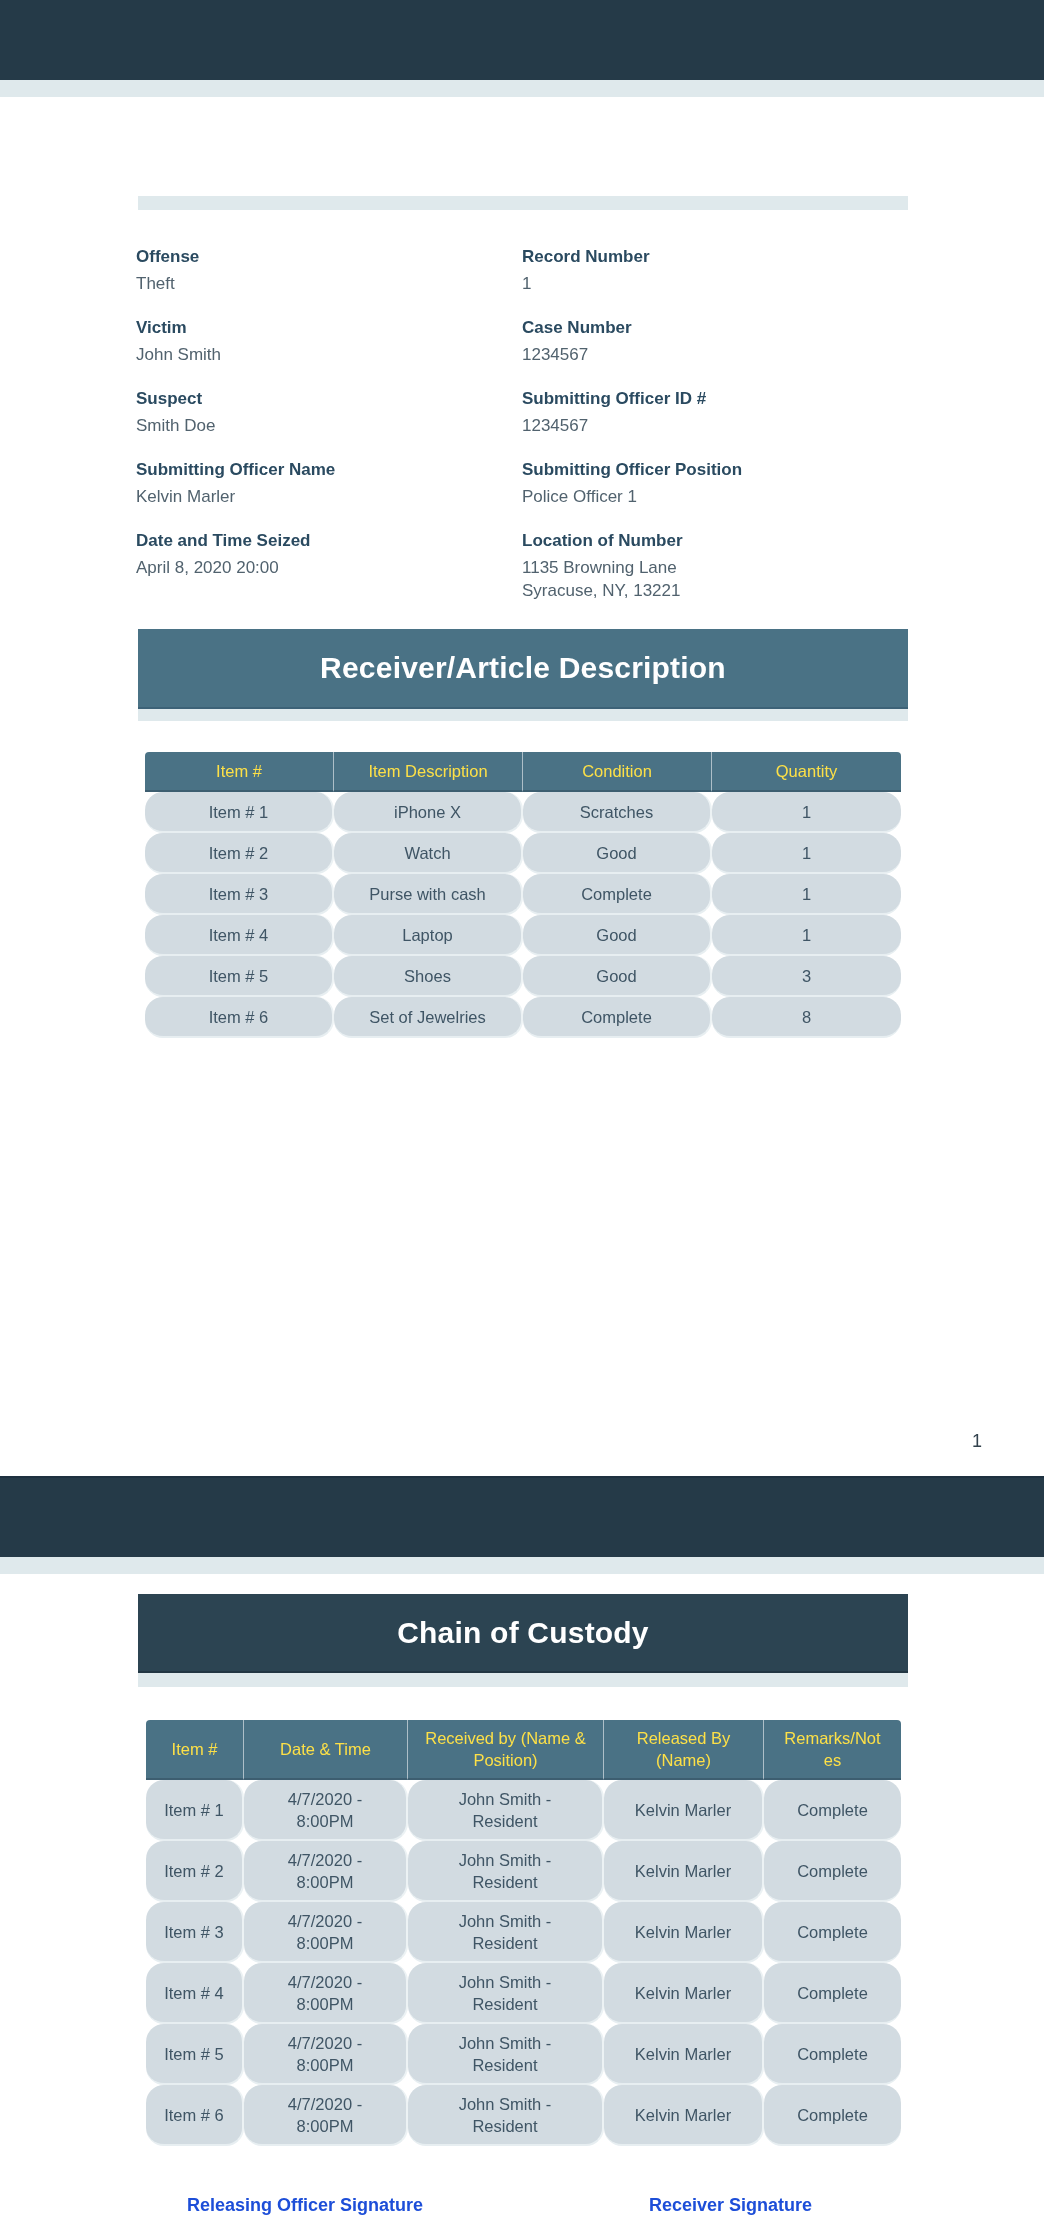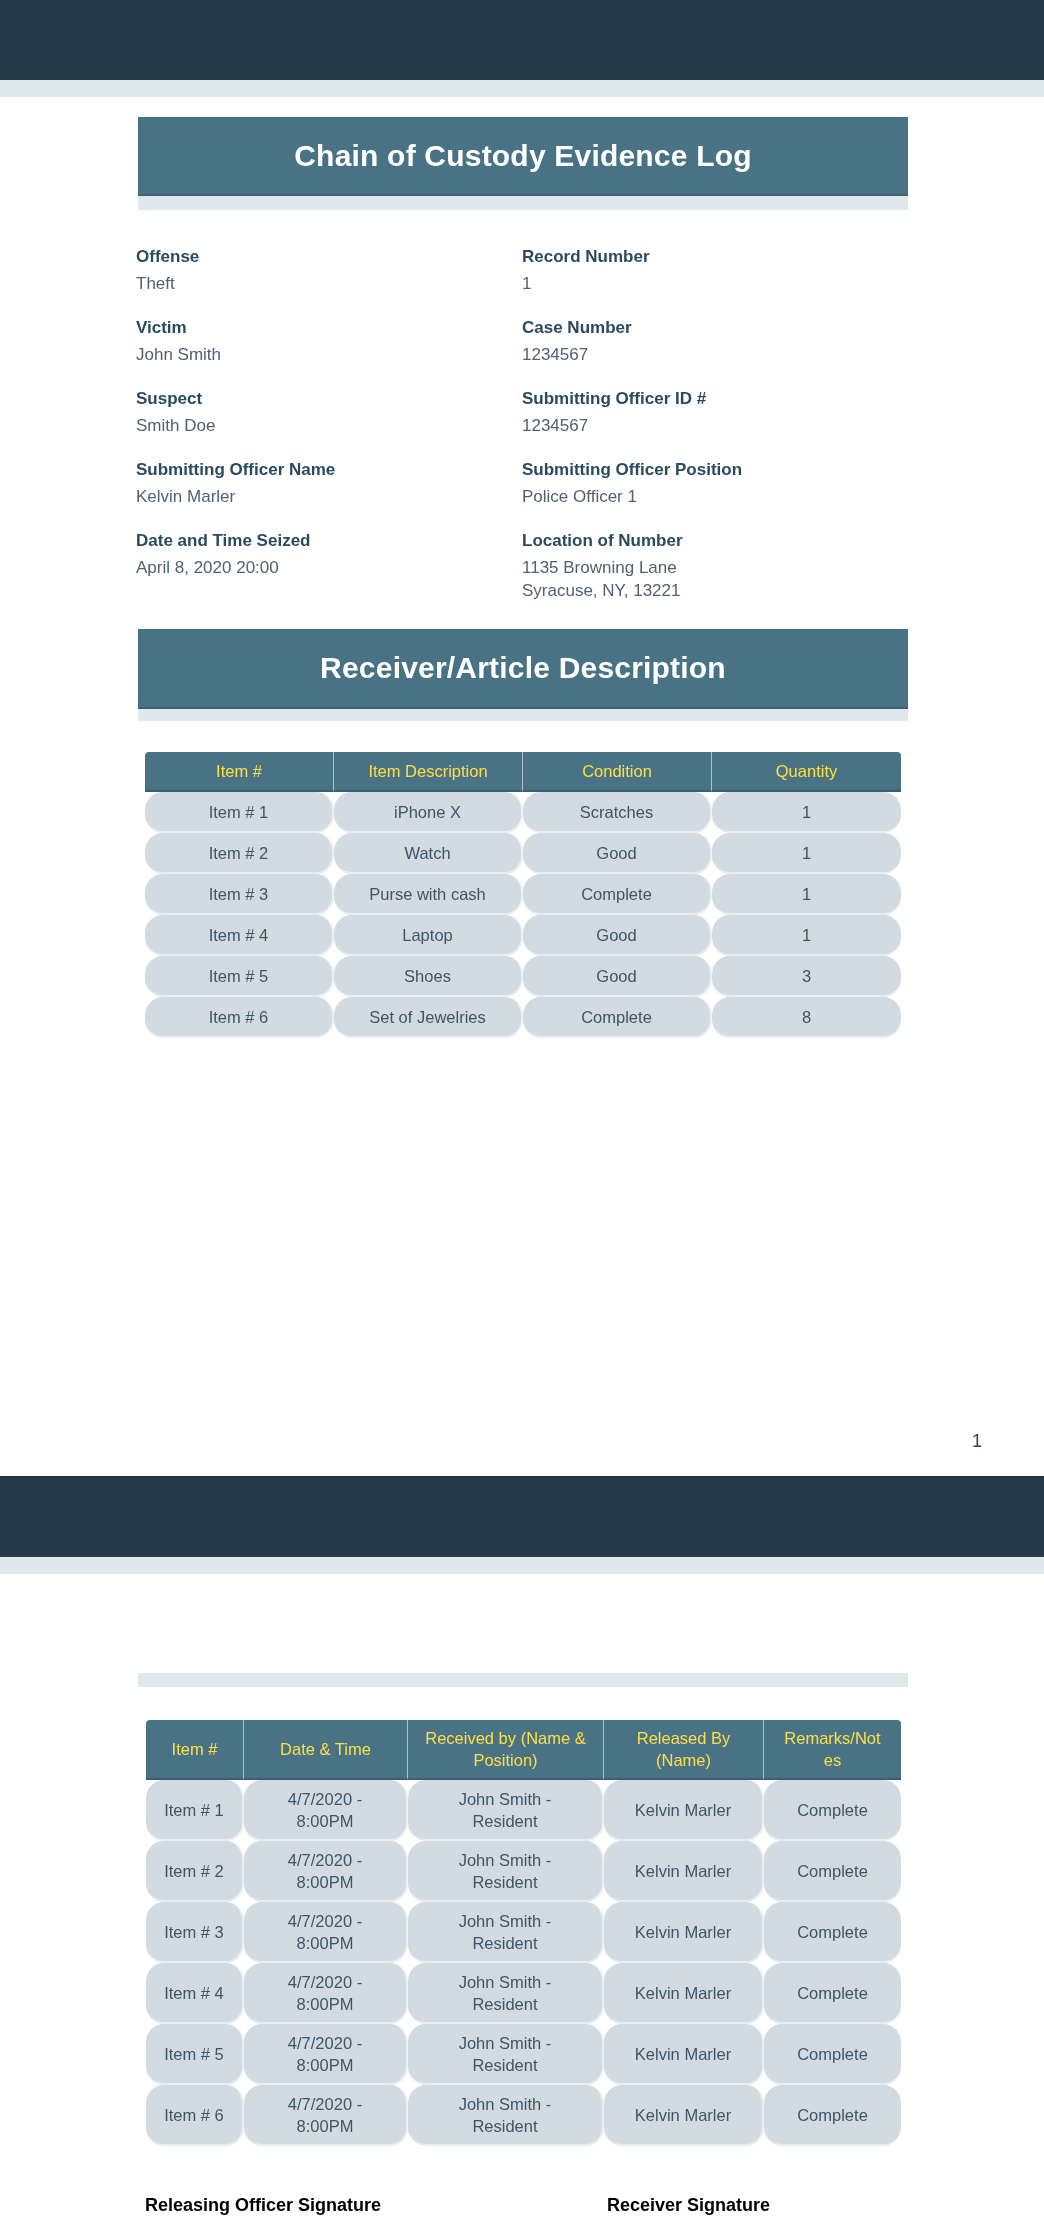--- a/index.html
+++ b/index.html
@@ -54,35 +54,32 @@
   .table-custody{position:absolute;left:146px;top:1720px;width:755px;}
   .table-custody th{height:58px;padding:0 8px;}
   .table-custody th:nth-child(5){padding:0 16px;}
   .table-custody td{height:59px;padding:0 8px;}
   .table-custody td:nth-child(2){padding:0 18px;}
   .table-custody td:nth-child(3){padding:0 22px;text-align:center;}
   .col-c1{width:98px;}.col-c2{width:164px;}.col-c3{width:196px;}.col-c4{width:160px;}.col-c5{width:137px;}
   
   .page-number{position:absolute;left:962px;top:1431px;width:30px;text-align:center;
                font-size:18px;color:#33424d;}
-  .signature{position:absolute;top:2195px;font-size:18px;font-weight:bold;color:#000000;}
+  .signature{position:absolute;top:2195px;font-size:18px;font-weight:bold;color:#1d4ed8;margin-left:42px;}
   .signature-releasing{left:145px;}
   .signature-receiver{left:607px;}
 </style>
 </head>
 <body>
 
 <div id="canvas">
 
   <div class="band band-top"></div>
   <div class="strip-full strip-top"></div>
 
-  <div class="bar bar-slate bar-p1-title">
-    <span>Chain of Custody Evidence Log</span>
-  </div>
   <div class="strip-bar strip-p1-title"></div>
 
   <div class="form-grid">
     <div class="field">
       <div class="field-label">Offense</div>
       <div class="field-value">Theft</div>
     </div>
     <div class="field">
       <div class="field-label">Record Number</div>
       <div class="field-value">1</div>
@@ -180,20 +177,23 @@
           <td>8</td>
         </tr>
       </tbody>
     </table>
 
   <div class="page-number">1</div>
 
   <div class="band band-divider"></div>
   <div class="strip-full strip-divider"></div>
 
+  <div class="bar bar-navy bar-p2-title">
+    <span>Chain of Custody</span>
+  </div>
   <div class="strip-bar strip-p2-title"></div>
 
   <table class="table-custody">
     <colgroup>
       <col class="col-c1">
         <col class="col-c2">
         <col class="col-c3">
         <col class="col-c4">
         <col class="col-c5">
     </colgroup>

